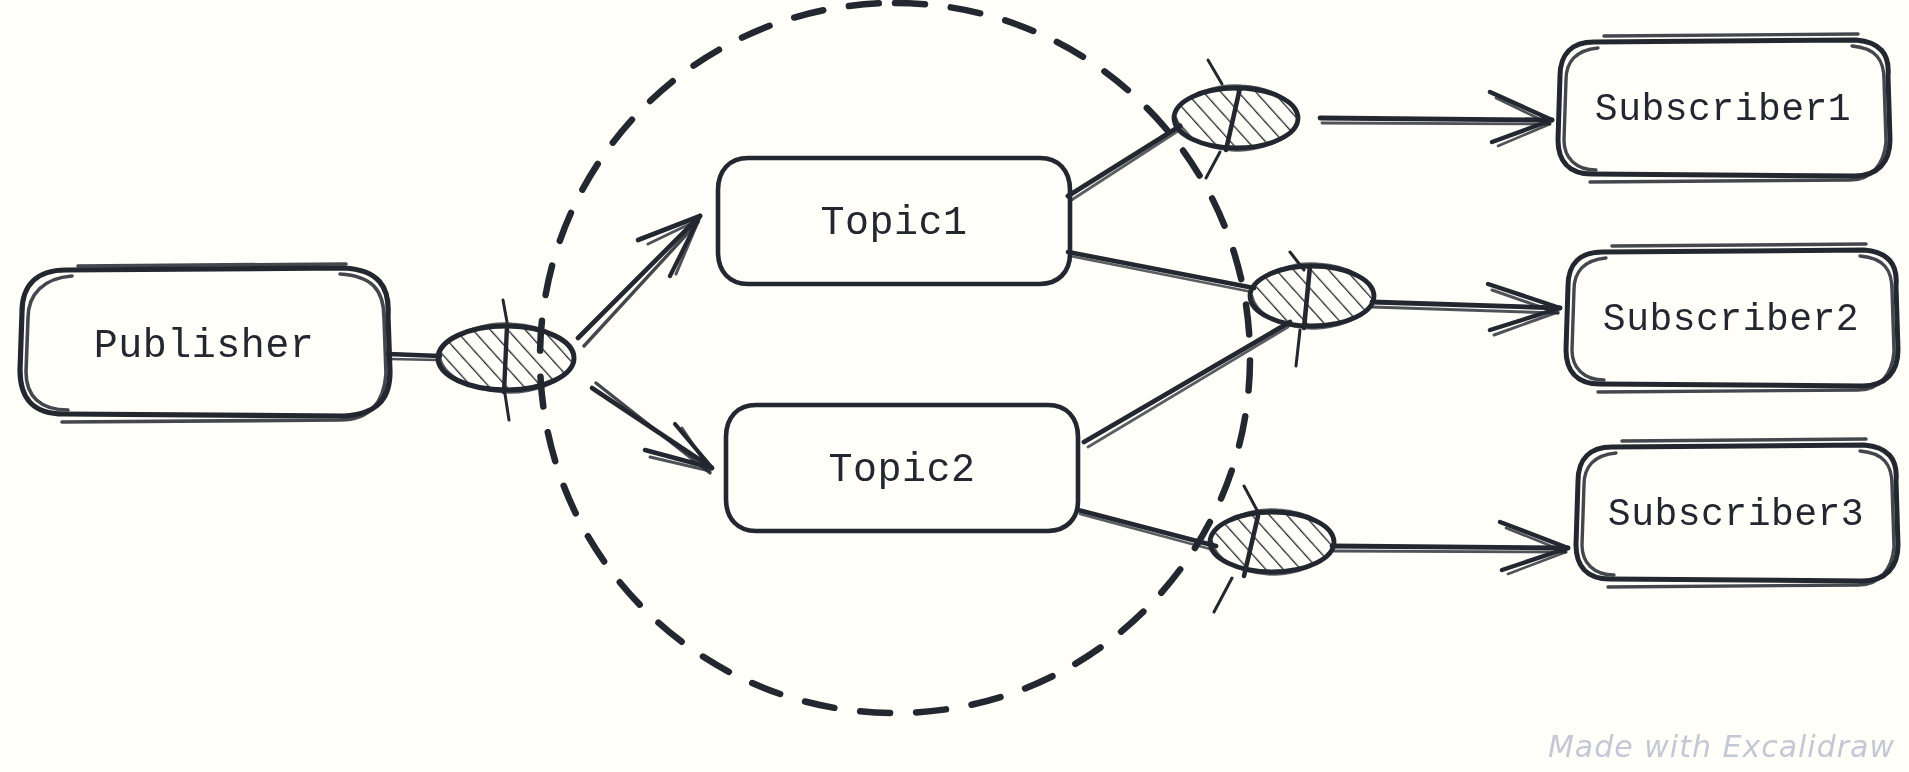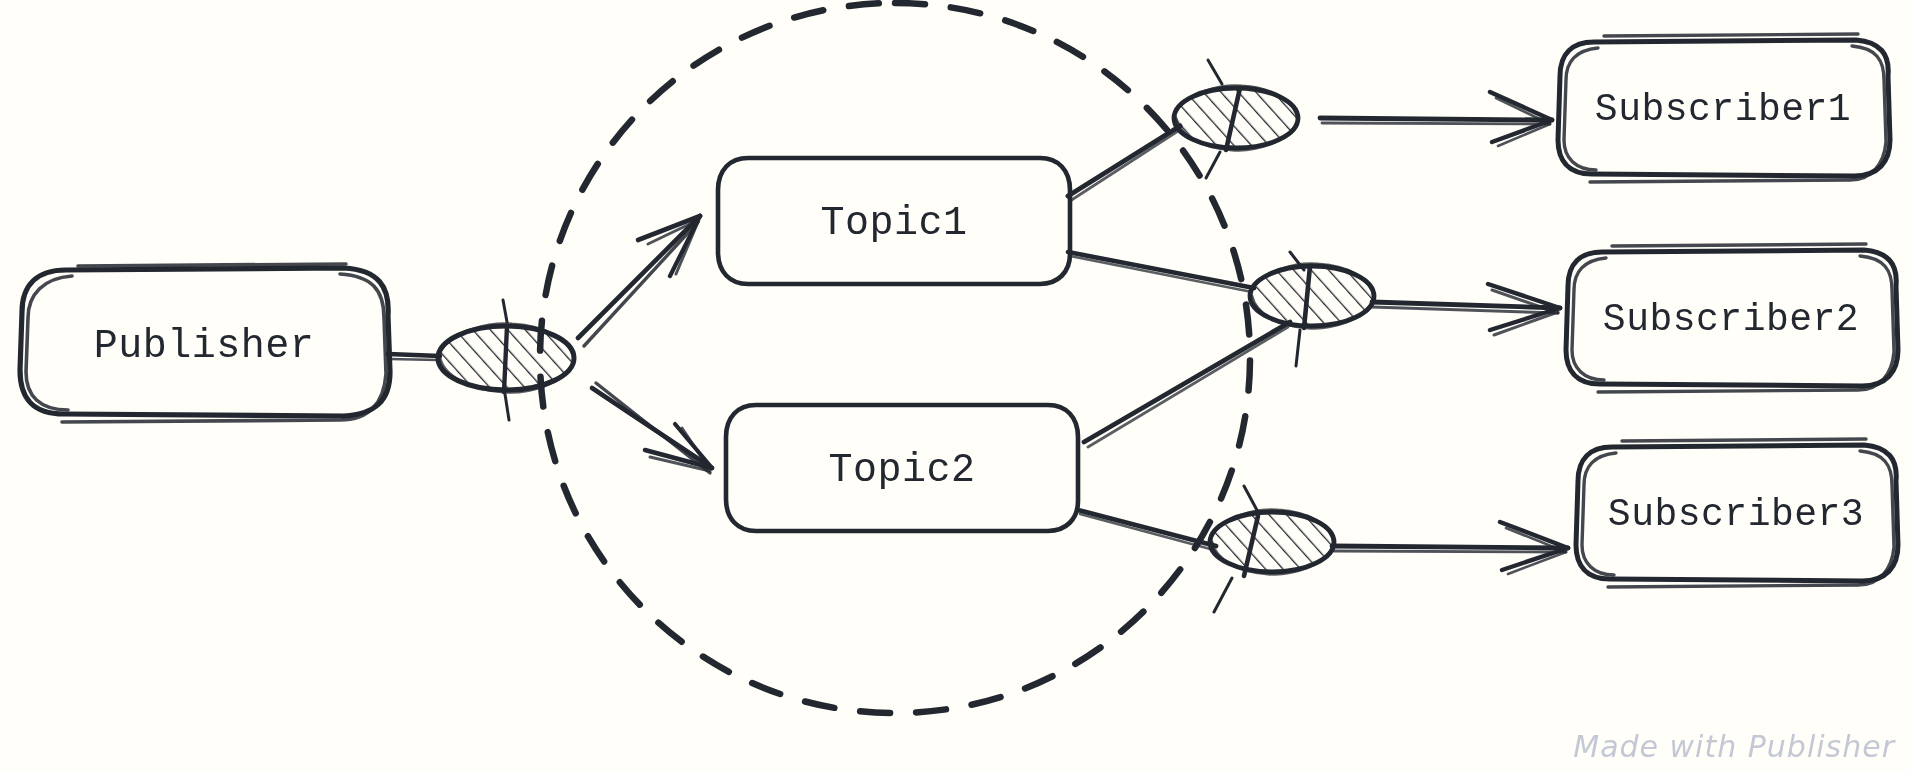--- a/index.html
+++ b/index.html
@@ -253,15 +253,15 @@
       <path class="stroke" stroke-width="3.4" opacity="0.85" d="M 1616 453 C 1594 455 1584 467 1584 485
                L 1582 545 C 1582 563 1594 575 1614 575
                M 1860 451 C 1884 453 1892 465 1892 485
                L 1894 547 C 1892 569 1880 585 1858 585
                L 1608 587 M 1622 441 L 1866 439"></path>
       <text class="node-label small" x="1736" y="515">Subscriber3</text>
     </g>
 
   </svg>
 
-  <div class="watermark">Made with Publisher</div>
+  <div class="watermark">Made with Excalidraw</div>
 
 </div>
 
 </body></html>

